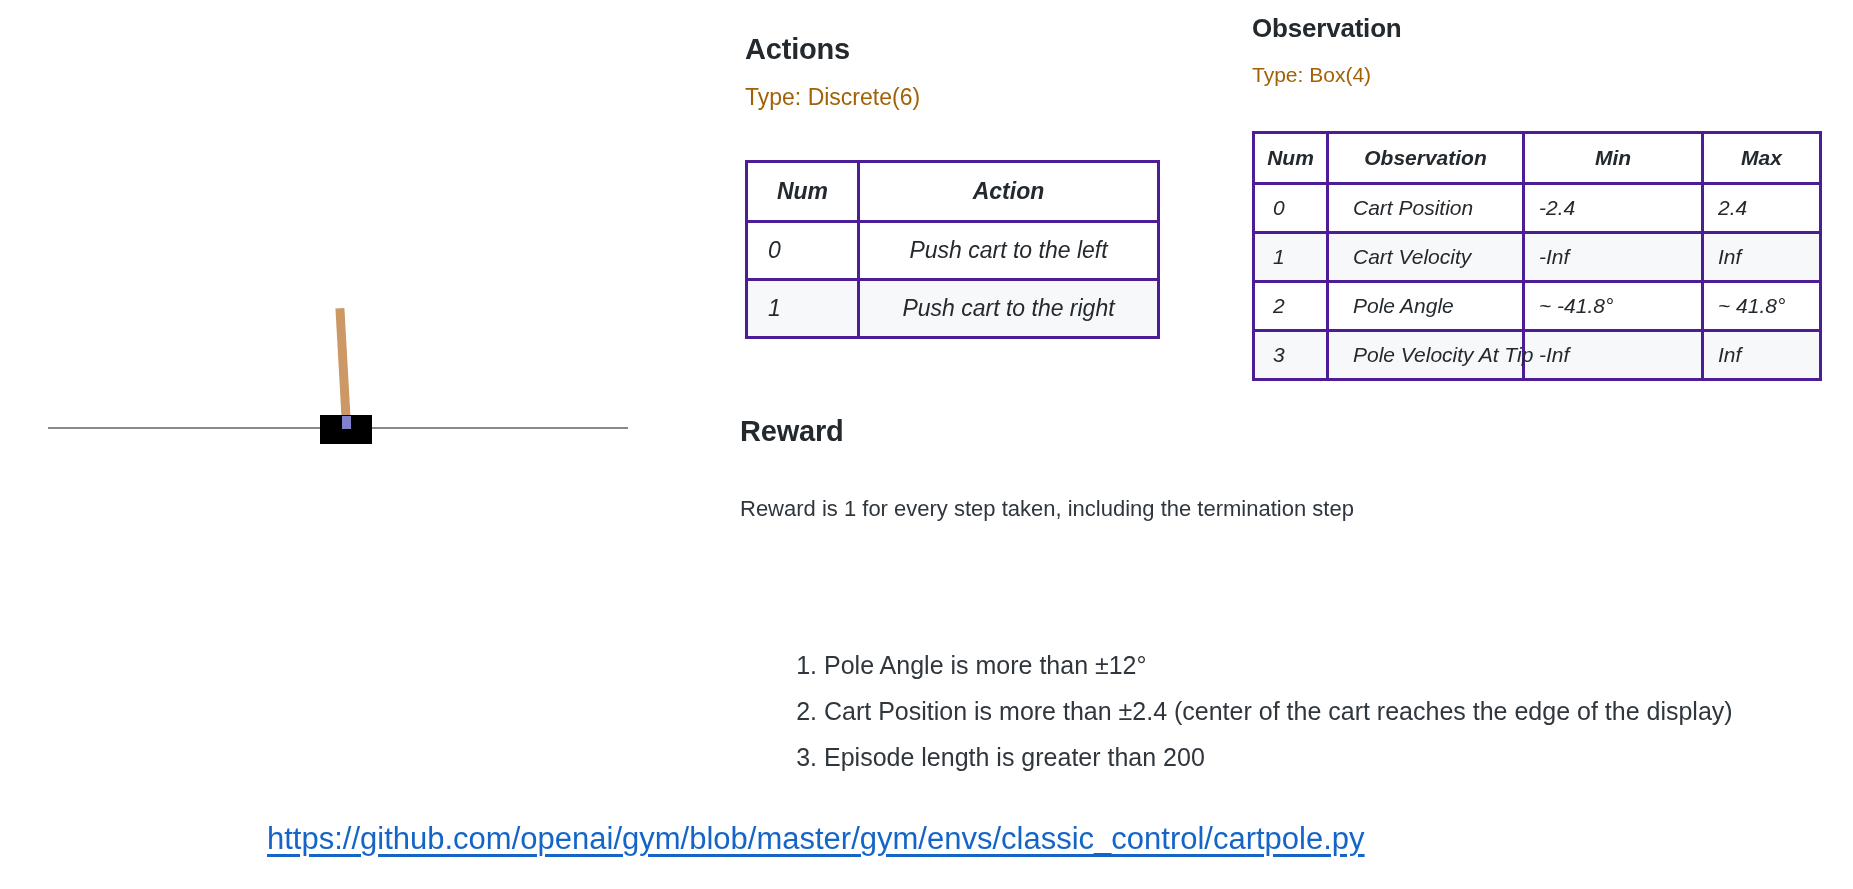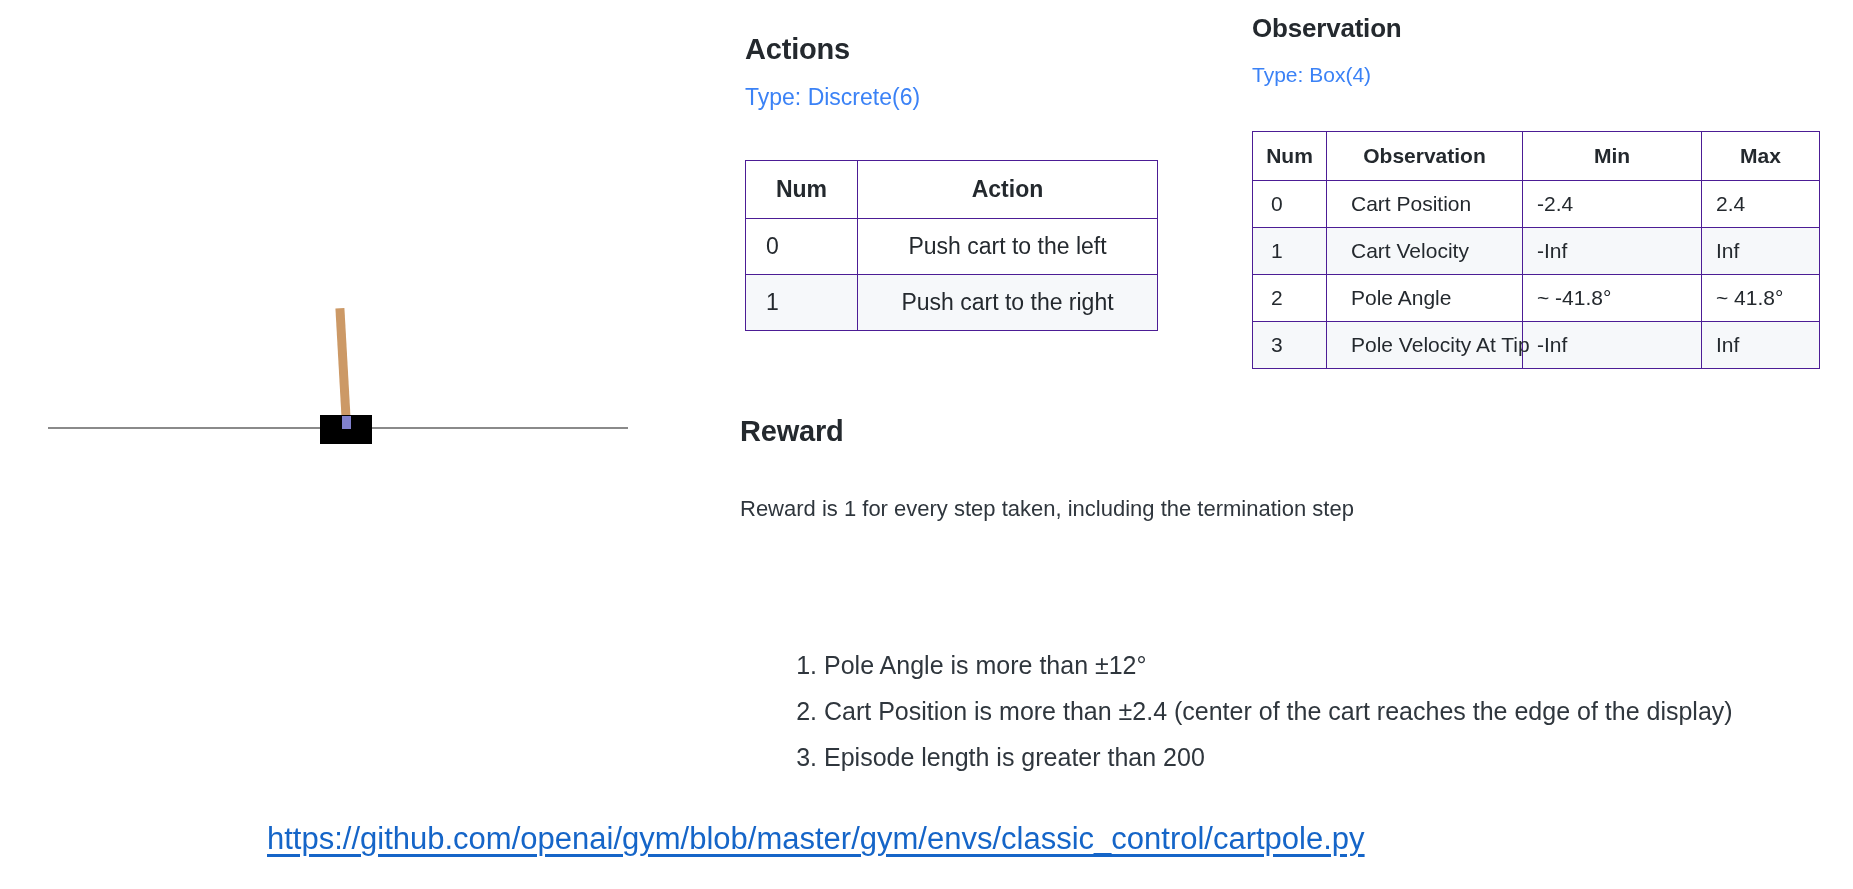--- a/index.html
+++ b/index.html
@@ -69,41 +69,42 @@
   .section-heading {
     font-size: 29px;
     font-weight: bold;
     color: #24292e;
     letter-spacing: -0.2px;
     white-space: nowrap;
   }
   .type-line {
     font-size: 23px;
     font-weight: normal;
-    color: #3b82f6;
+    color: #a16207;
     white-space: nowrap;
   }
   .body-text {
     font-size: 22px;
     color: #2f363d;
     white-space: nowrap;
   }
 
   
   table.data-table {
     border-collapse: collapse;
     background: #ffffff;
     table-layout: fixed;
   }
   table.data-table th,
   table.data-table td {
-    border: 1px solid #4c1d95;
+    border: 3px solid #4c1d95;
     color: #24292e;
     vertical-align: middle;
     white-space: nowrap;
+    font-style: italic;
   }
   table.data-table th {
     font-weight: bold;
     text-align: center;
   }
   table.data-table tr.alt td {
     background: #f6f8fa;
   }
 
   

